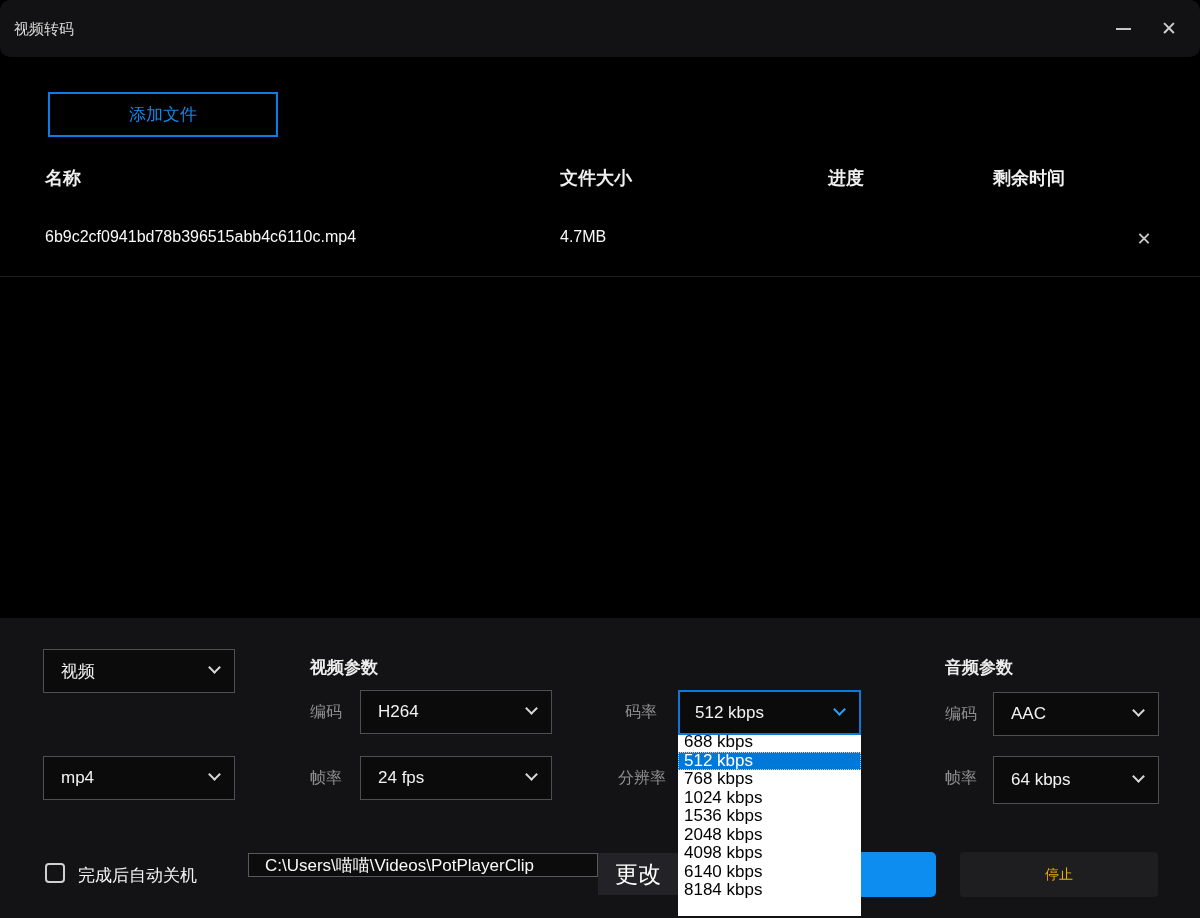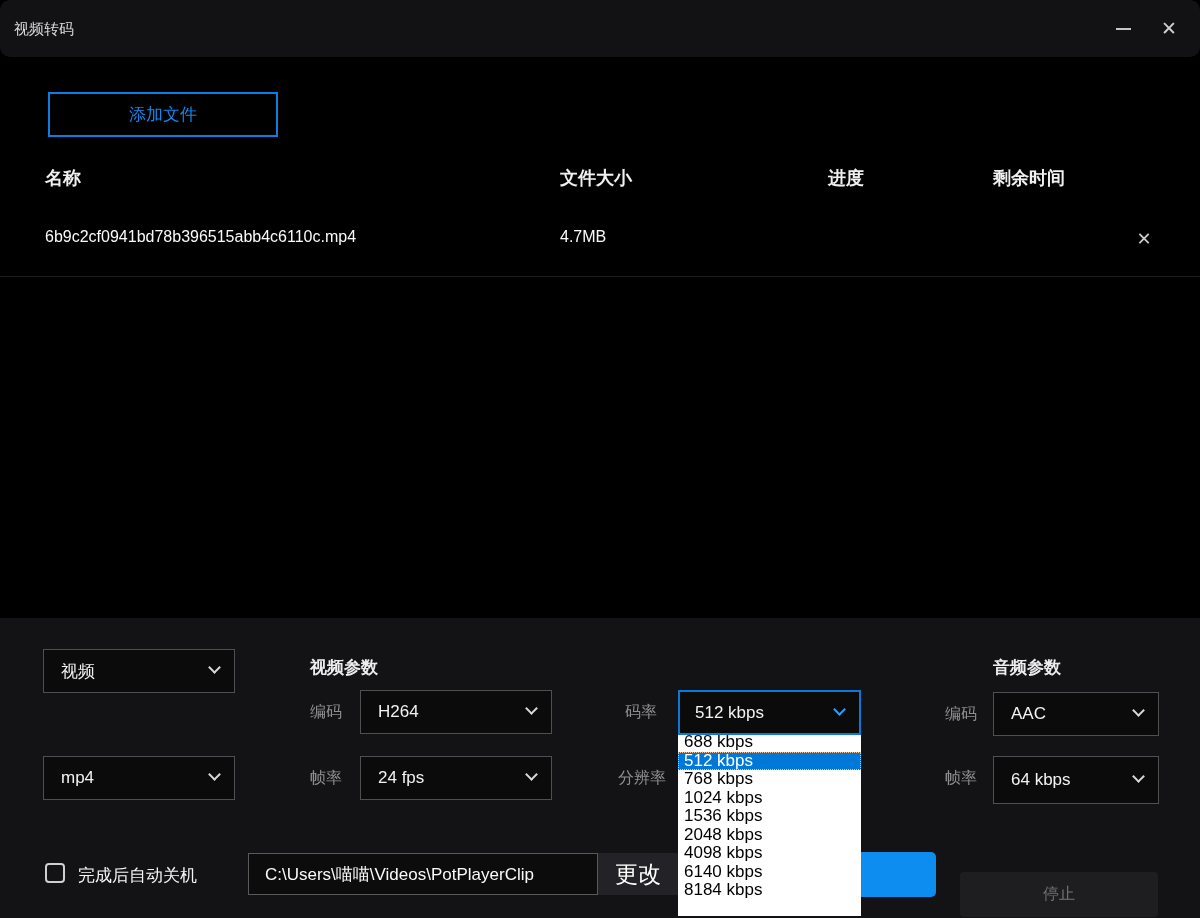--- a/index.html
+++ b/index.html
@@ -40,24 +40,24 @@
 
   
   .dd-list { position:absolute; left:678px; top:735px; width:183px; background:#ffffff; z-index:10; padding:2px 0 16px 0; }
   .dd-item { font-size:17px; line-height:18.5px; height:18.5px; padding-left:6px; color:#000; white-space:nowrap; overflow:hidden; cursor:pointer; }
   .dd-item:first-child { margin-top:-4px; }
   .dd-item.selected { background:#0078d7; color:#fff; outline:1px dotted #f4c6a0; outline-offset:-1px; }
 
   
   .checkbox { position:absolute; left:45px; top:863px; width:20px; height:20px; border:2px solid #cfcfcf; border-radius:4px; background:transparent; cursor:pointer; }
   .chk-label { position:absolute; left:78px; top:864px; font-size:17px; color:#f5f5f5; }
-  .path-input { position:absolute; left:248px; top:853px; width:350px; height:42px; background:#0c0c0d; border:1px solid #59595c; color:#fafafa; font-size:17px; display:flex; align-items:center; padding-left:16px; white-space:nowrap; overflow:hidden; }
+  .path-input { position:absolute; left:248px; top:853px; width:350px; height:24px; background:#0c0c0d; border:1px solid #59595c; color:#fafafa; font-size:17px; display:flex; padding-left:16px; white-space:nowrap; overflow:hidden; }
   .change-btn { position:absolute; left:598px; top:853px; width:80px; height:42px; background:#232327; color:#ffffff; font-size:23px; display:flex; align-items:center; justify-content:center; cursor:pointer; z-index:1; }
   .start-btn { position:absolute; left:740px; top:852px; width:196px; height:45px; background:#0d8df0; border-radius:5px; z-index:1; cursor:pointer; }
-  .stop-btn { position:absolute; left:960px; top:872px; width:198px; height:45px; background:#1e1e20; color:#737373; font-size:16px; display:flex; align-items:center; justify-content:center; border-radius:4px; cursor:pointer; z-index:1; }
+  .stop-btn { position:absolute; left:960px; top:852px; width:198px; height:45px; background:#1e1e20; color:#eab308; font-size:14px; display:flex; align-items:center; justify-content:center; border-radius:4px; cursor:pointer; z-index:1; }
 </style>
 </head>
 <body>
 
 <div id="app">
 
   <div class="titlebar">
     <div class="title">视频转码</div>
     <div class="winbtn min">
         <span class="minbar"></span>
@@ -80,21 +80,21 @@
     <div class="row-del">
         <span>✕</span>
       </div>
   </div>
   <div class="row-sep"></div>
 
   <div class="panel"></div>
 
   <div class="sec-title" style="left:45px; top:656px;">格式</div>
   <div class="sec-title" style="left:310px; top:656px;">视频参数</div>
-  <div class="sec-title" style="left:993px; top:656px;">音频参数</div>
+  <div class="sec-title" style="left:945px; top:656px;">音频参数</div>
 
   <div class="select" style="left:43px; top:649px; width:192px; height:44px;">
     <span>视频</span>
     <span class="chev"></span>
   </div>
   <div class="select" style="left:43px; top:756px; width:192px; height:44px;">
     <span>mp4</span>
     <span class="chev"></span>
   </div>
 

